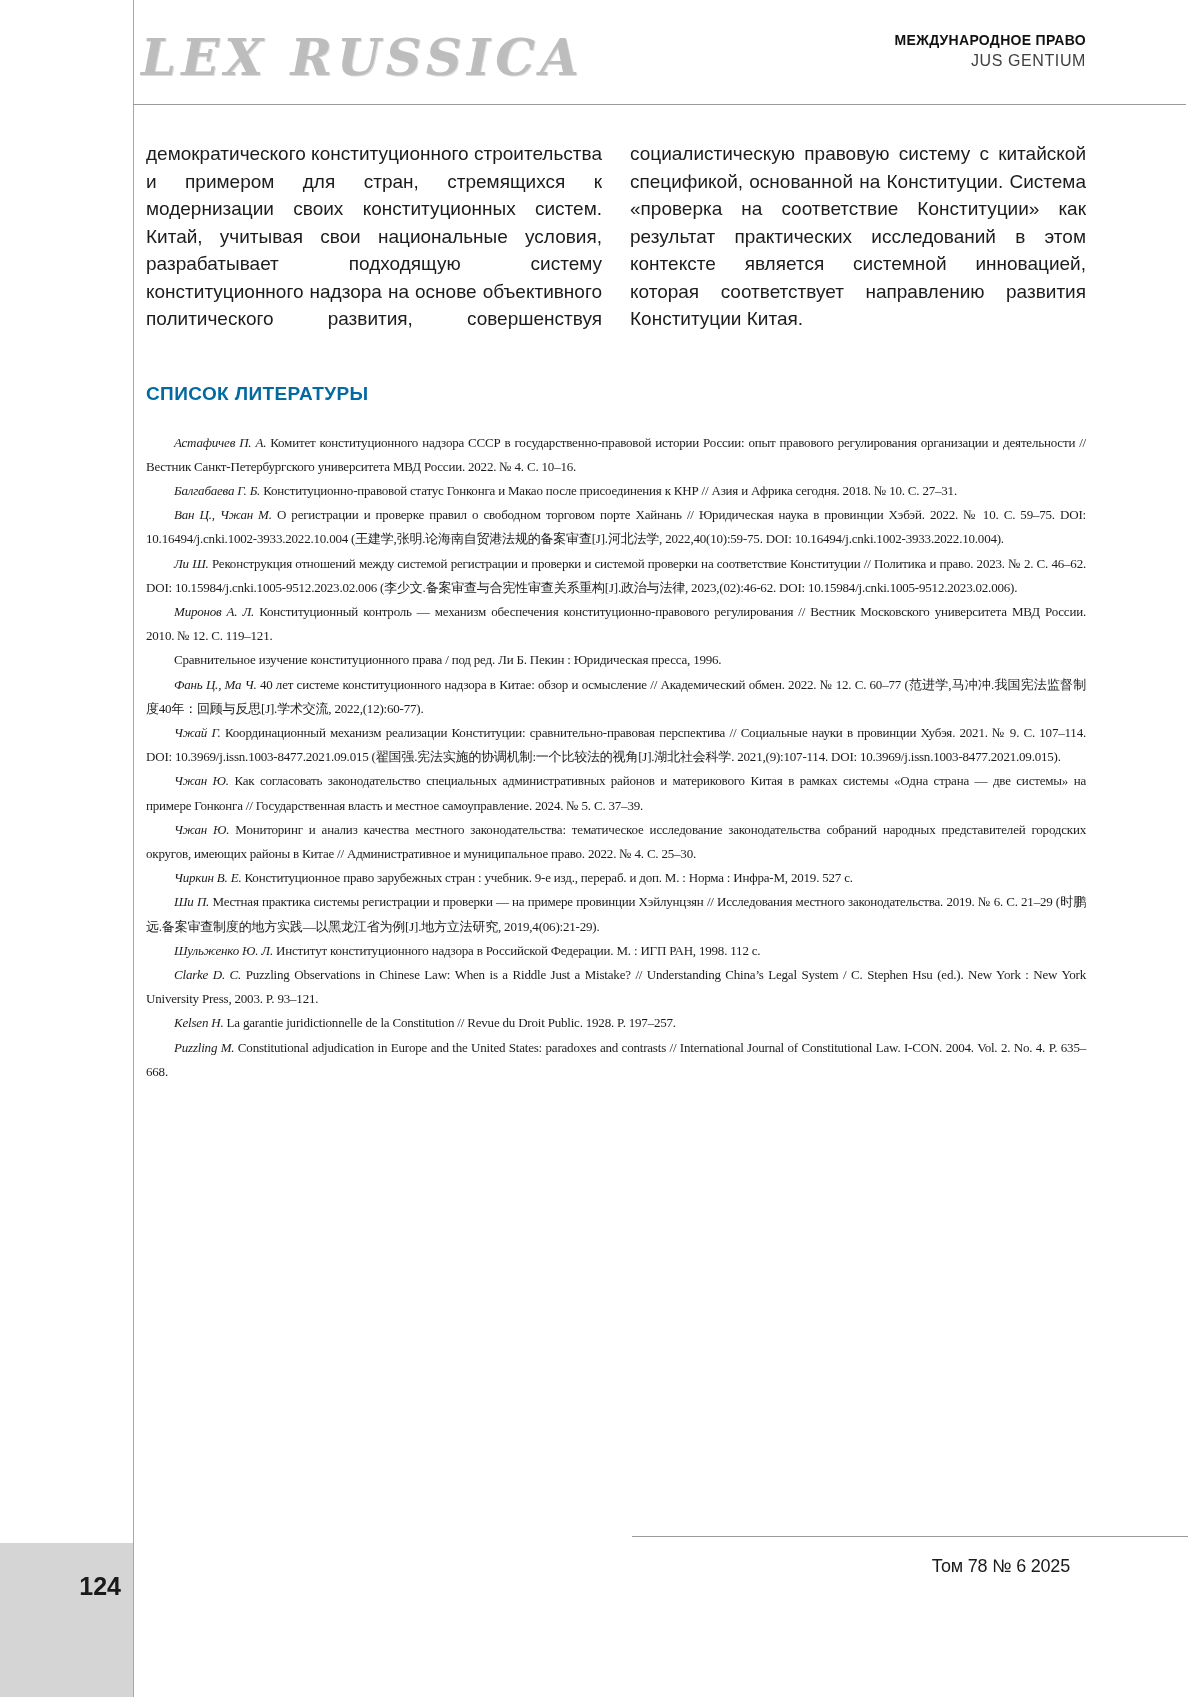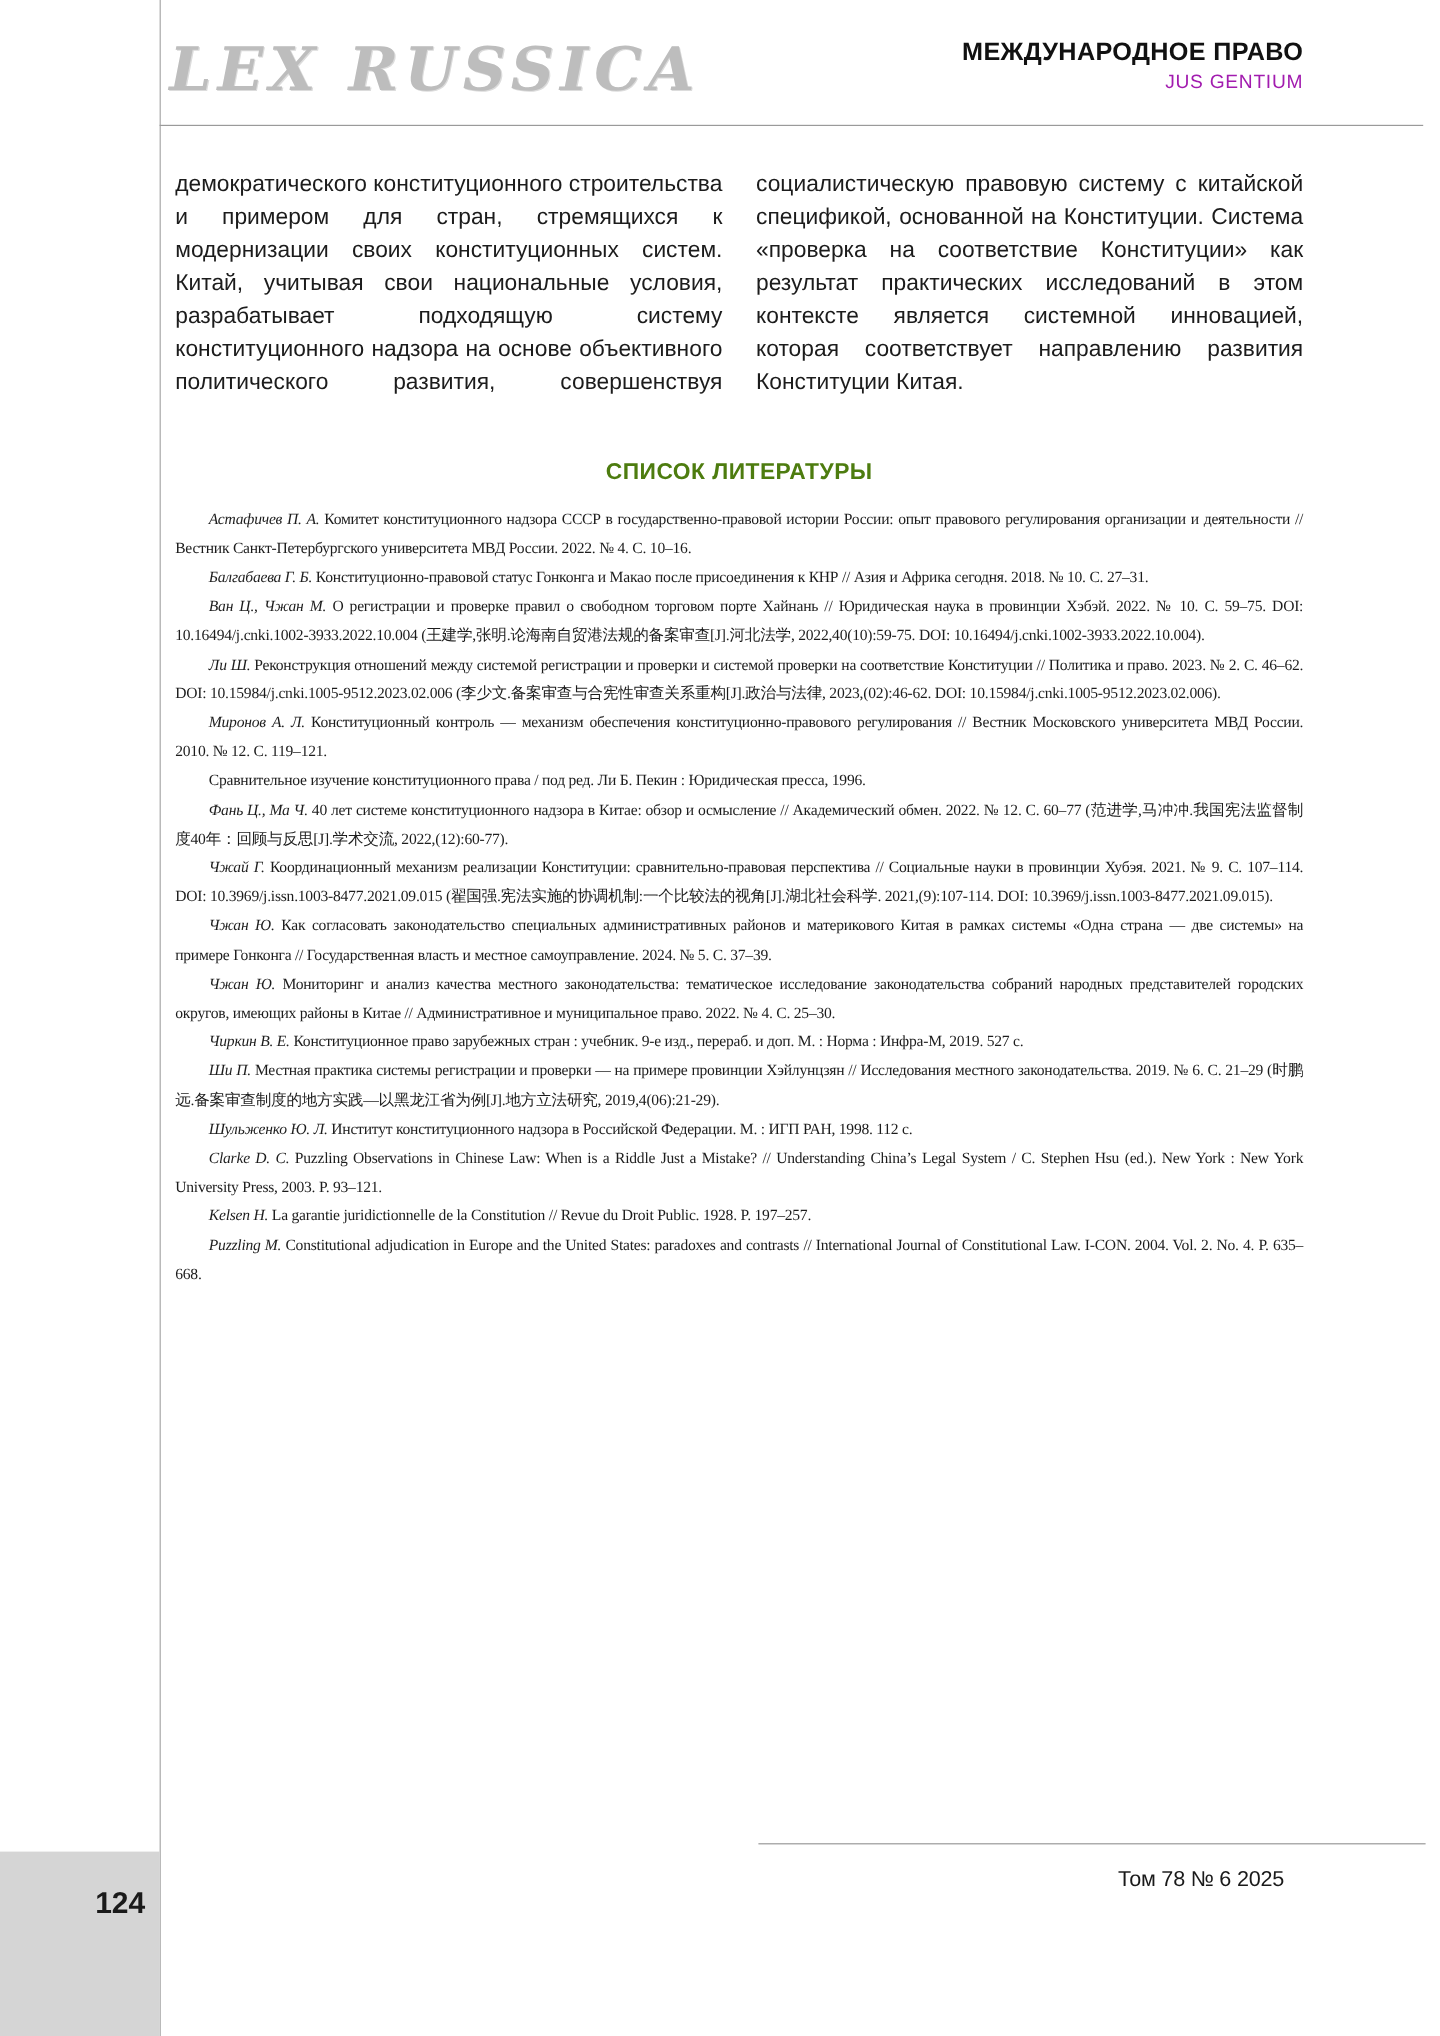--- a/index.html
+++ b/index.html
@@ -47,55 +47,55 @@
     text-shadow: 1px 1px 0 #dcdcdc;
     white-space: nowrap;
   }
   .header-right {
     position: absolute;
     right: 100px;
     top: 32px;
     text-align: right;
   }
   .section-title {
-    font-size: 21px;
+    font-size: 14px;
     font-weight: bold;
     letter-spacing: 0.3px;
     color: #111;
   }
   .section-subtitle {
     margin-top: 4px;
     font-size: 16px;
     letter-spacing: 0.6px;
-    color: #a21caf;
+    color: #404040;
   }
   
   .content {
     position: absolute;
     left: 146px;
     width: 940px;
     top: 140px;
   }
   .intro {
     column-count: 2;
     column-gap: 28px;
     text-align: justify;
     font-size: 19px;
     line-height: 27.5px;
     hyphens: auto;
     -webkit-hyphens: auto;
     color: #1c1c1c;
   }
   .bib-heading {
-    margin: 50px 0 16px 0;
-    text-align: center;
+    margin: 50px 0 26px 0;
+    text-align: left;
     font-size: 19px;
     font-weight: bold;
     letter-spacing: 0.4px;
-    color: #4d7c0f;
+    color: #0369a1;
   }
   .bib-list p.bib-entry {
     margin: 0;
     text-indent: 28px;
     text-align: justify;
     font-size: 13px;
     line-height: 24.2px;
     letter-spacing: -0.2px;
     hyphens: auto;
     -webkit-hyphens: auto;

